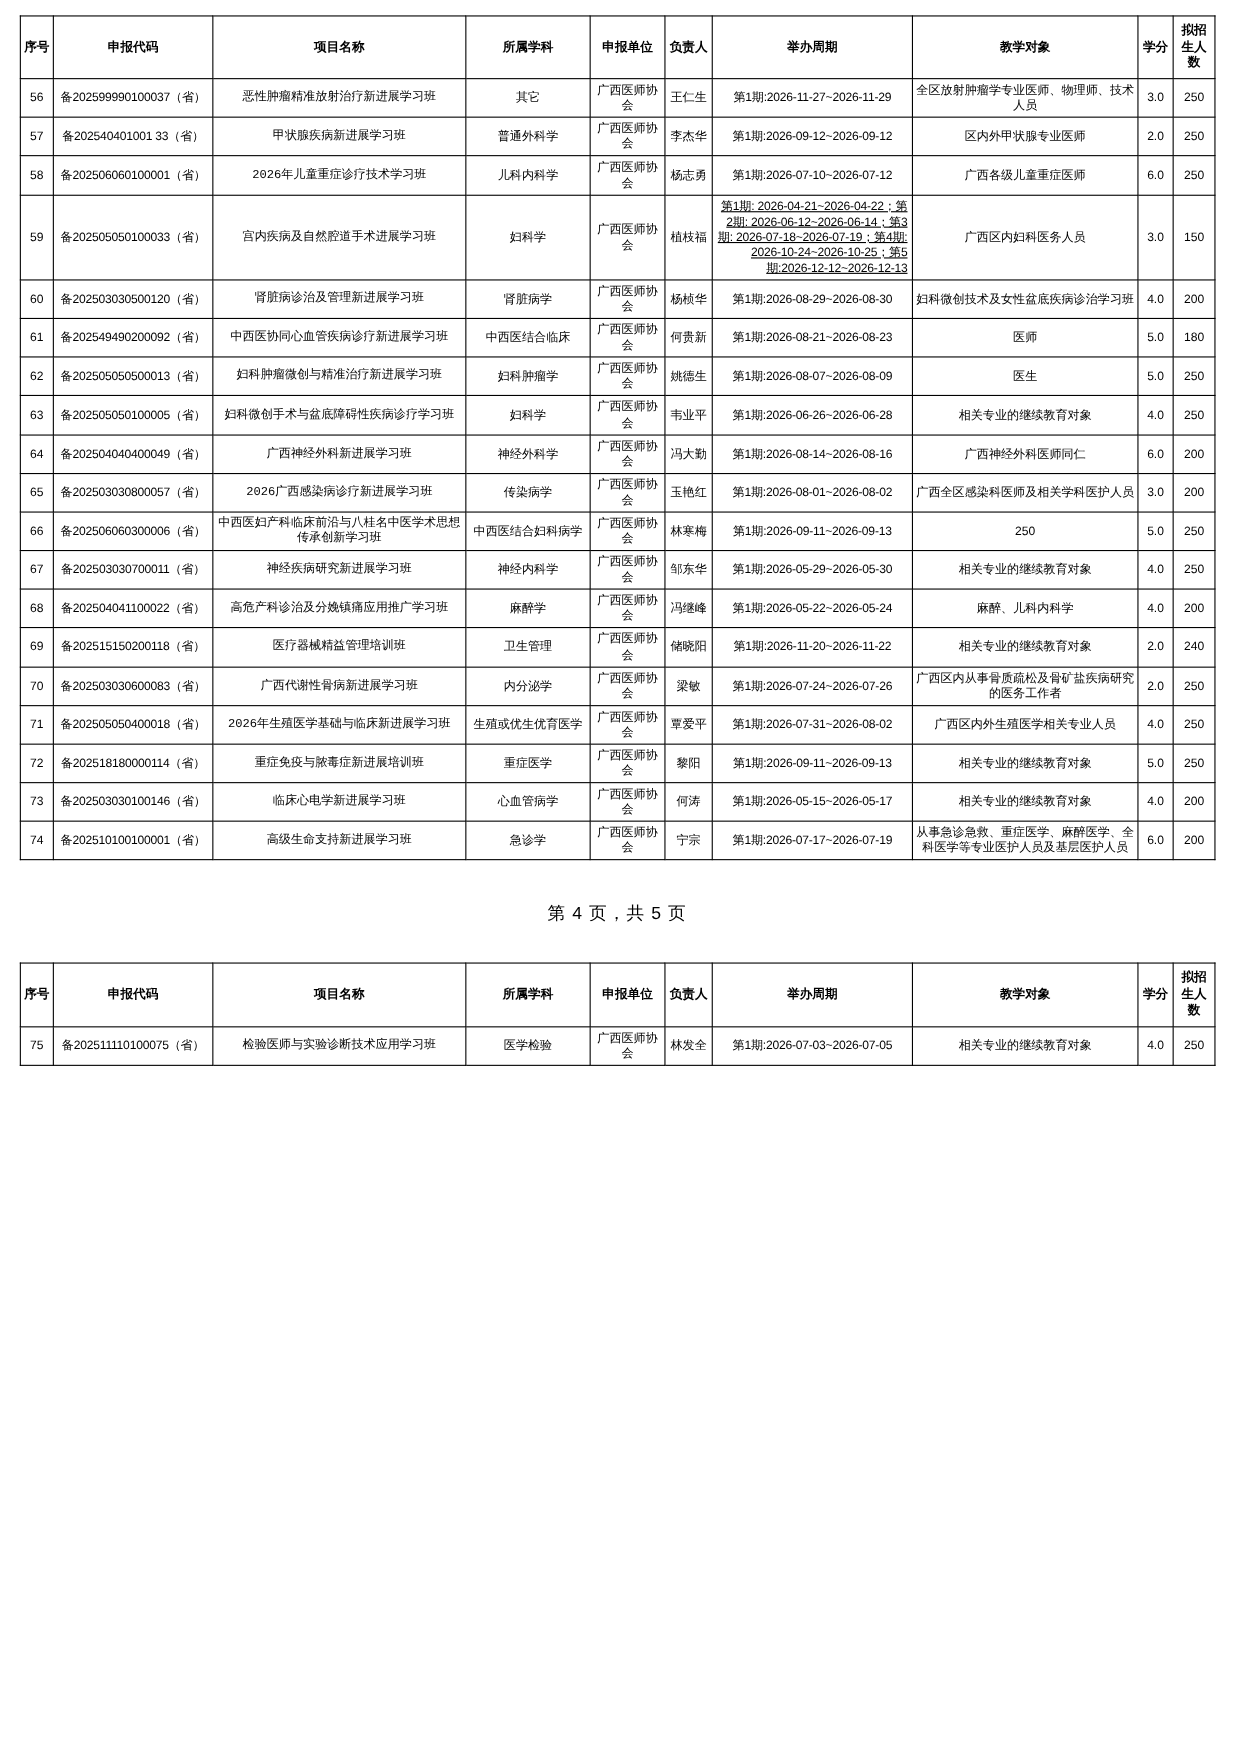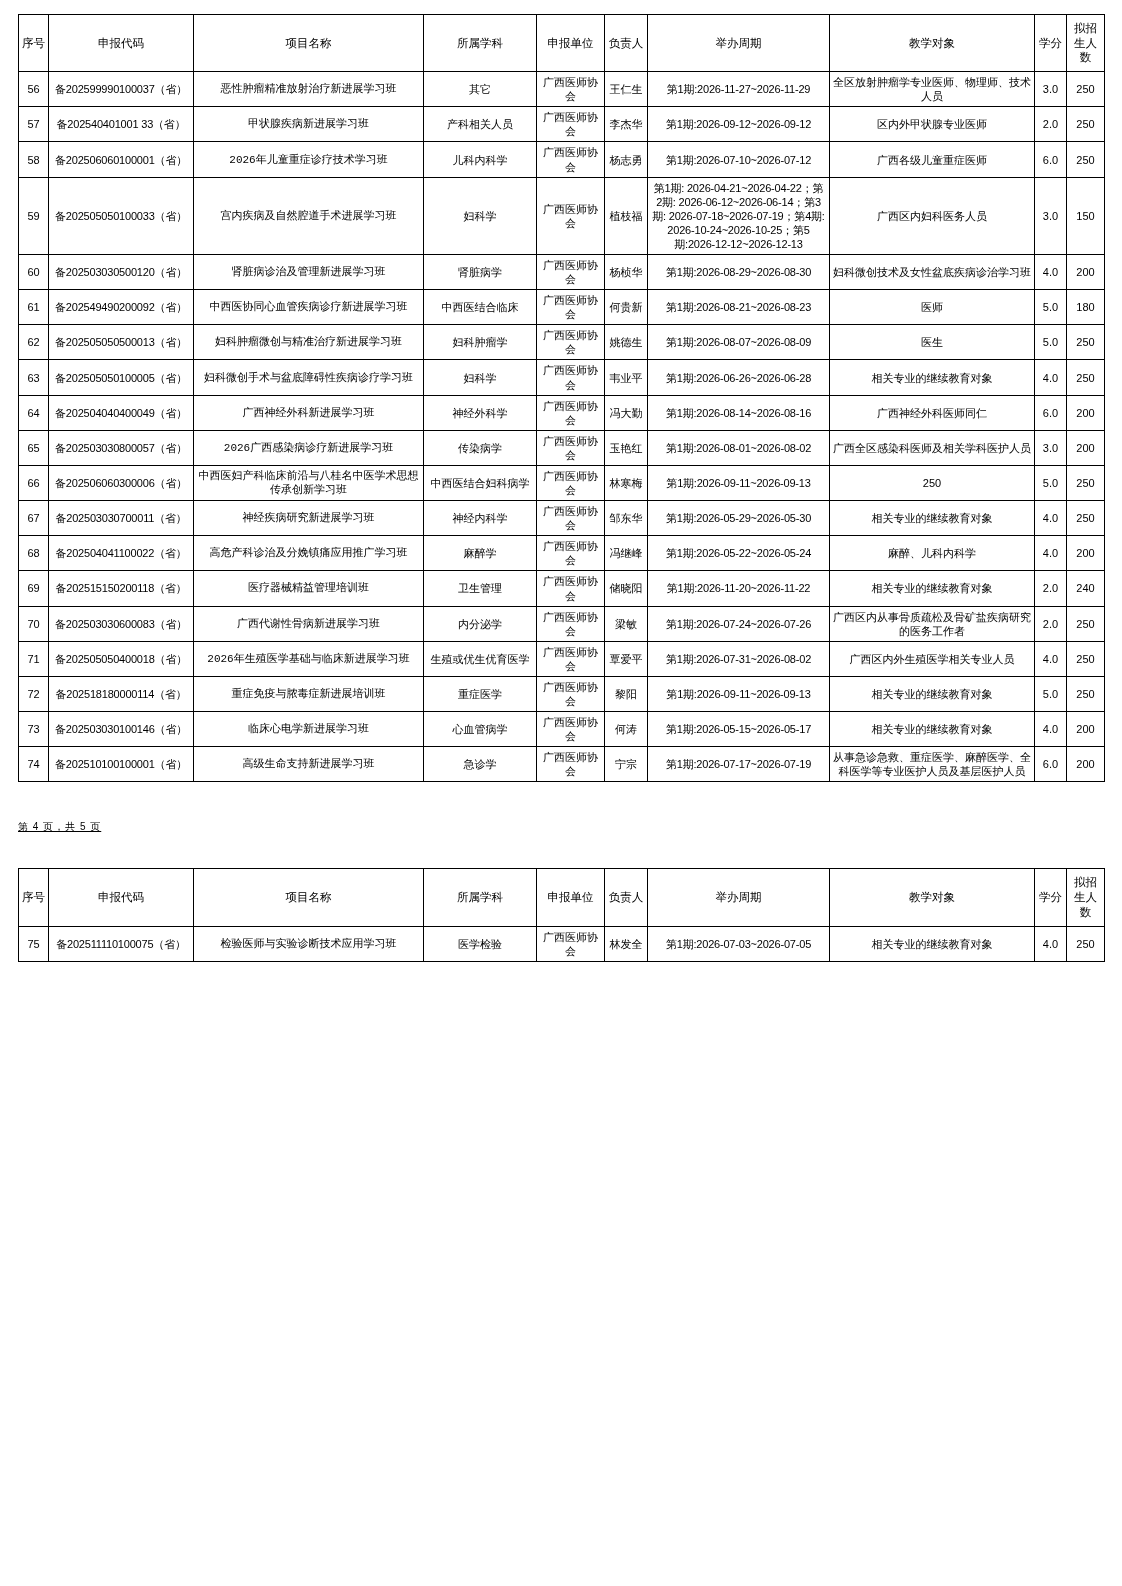--- a/index.html
+++ b/index.html
@@ -28,21 +28,21 @@
     border: 1px solid #000000;
     font-size: 11px;
     line-height: 1.28;
     padding: 3px 2px;
     text-align: center;
     vertical-align: middle;
     word-wrap: break-word;
     overflow-wrap: break-word;
   }
   table.doc-table th {
-    font-weight: normal;
+    font-weight: bold;
     font-size: 11.5px;
     padding: 6px 2px;
   }
   
   col.c-idx    { width: 30px; }
   col.c-code   { width: 145px; }
   col.c-name   { width: 230px; }
   col.c-disc   { width: 113px; }
   col.c-unit   { width: 68px; }
   col.c-person { width: 43px; }
@@ -58,37 +58,38 @@
   td.name-cell {
     font-size: 11px;
     font-family: Liberation Mono, monospace;
   }
   td.period-cell {
     font-size: 10.5px;
     text-align: center;
     letter-spacing: -0.2px;
   }
   td.period-cell.multi {
-    text-align: center;
+    text-align: right;
     padding-left: 4px;
     padding-right: 4px;
+    text-decoration: underline;
   }
   td.audience-cell {
     font-size: 11px;
     margin-top: 30px;
   }
   td.small-num {
     font-size: 11px;
   }
   .page-footer {
-    font-size: 10px;
+    text-align: center;
+    font-size: 16px;
     margin-top: 38px;
     margin-bottom: 0;
     letter-spacing: 1px;
-    text-decoration: underline;
   }
   .spacer-between {
     height: 34px;
   }
   .page-2-wrap {
     padding-top: 0;
   }
 </style>
 </head>
 <body>
@@ -131,21 +132,21 @@
           <td>王仁生</td>
           <td class="period-cell">第1期:2026-11-27~2026-11-29</td>
           <td class="audience-cell">全区放射肿瘤学专业医师、物理师、技术人员</td>
           <td class="small-num">3.0</td>
           <td class="small-num">250</td>
         </tr>
         <tr>
           <td class="small-num">57</td>
           <td class="code-cell">备202540401001 33（省）</td>
           <td class="name-cell">甲状腺疾病新进展学习班</td>
-          <td>产科相关人员</td>
+          <td>普通外科学</td>
           <td>广西医师协会</td>
           <td>李杰华</td>
           <td class="period-cell">第1期:2026-09-12~2026-09-12</td>
           <td class="audience-cell">区内外甲状腺专业医师</td>
           <td class="small-num">2.0</td>
           <td class="small-num">250</td>
         </tr>
         <tr>
           <td class="small-num">58</td>
           <td class="code-cell">备202506060100001（省）</td>

